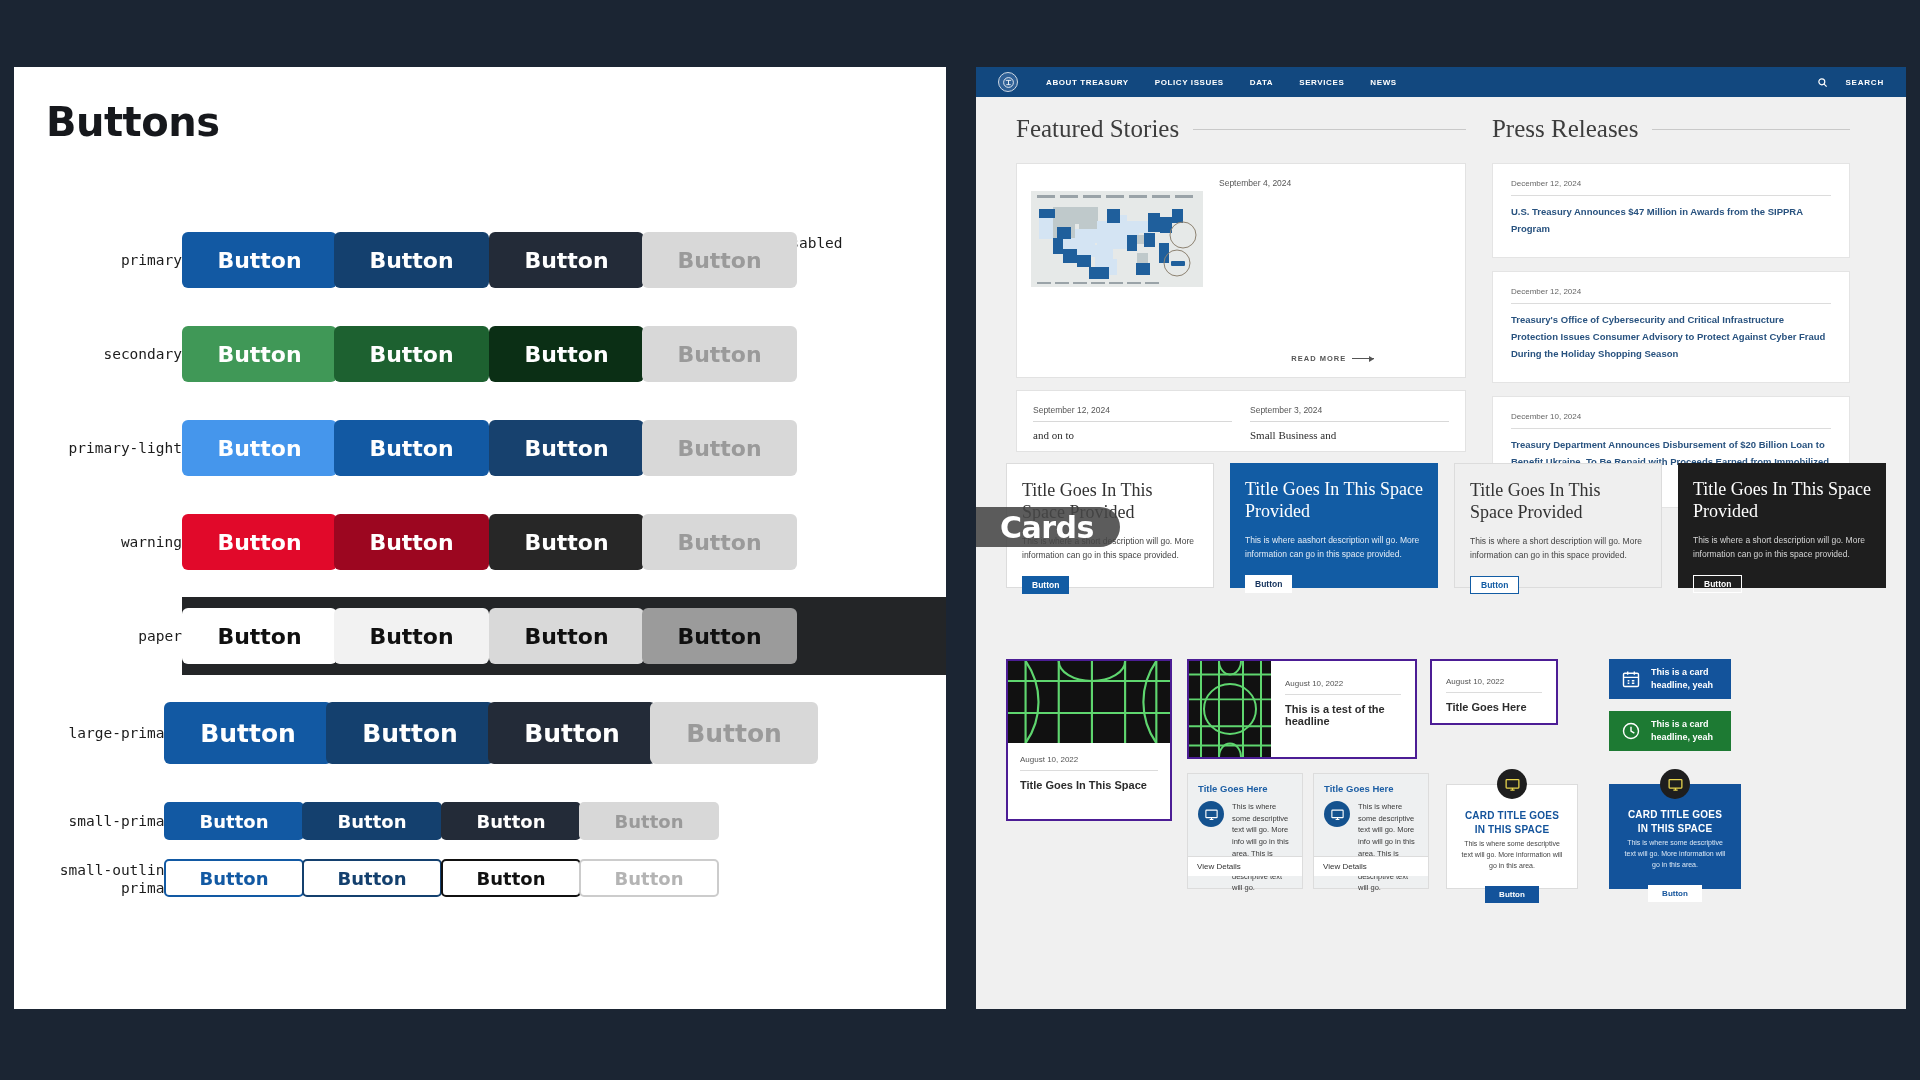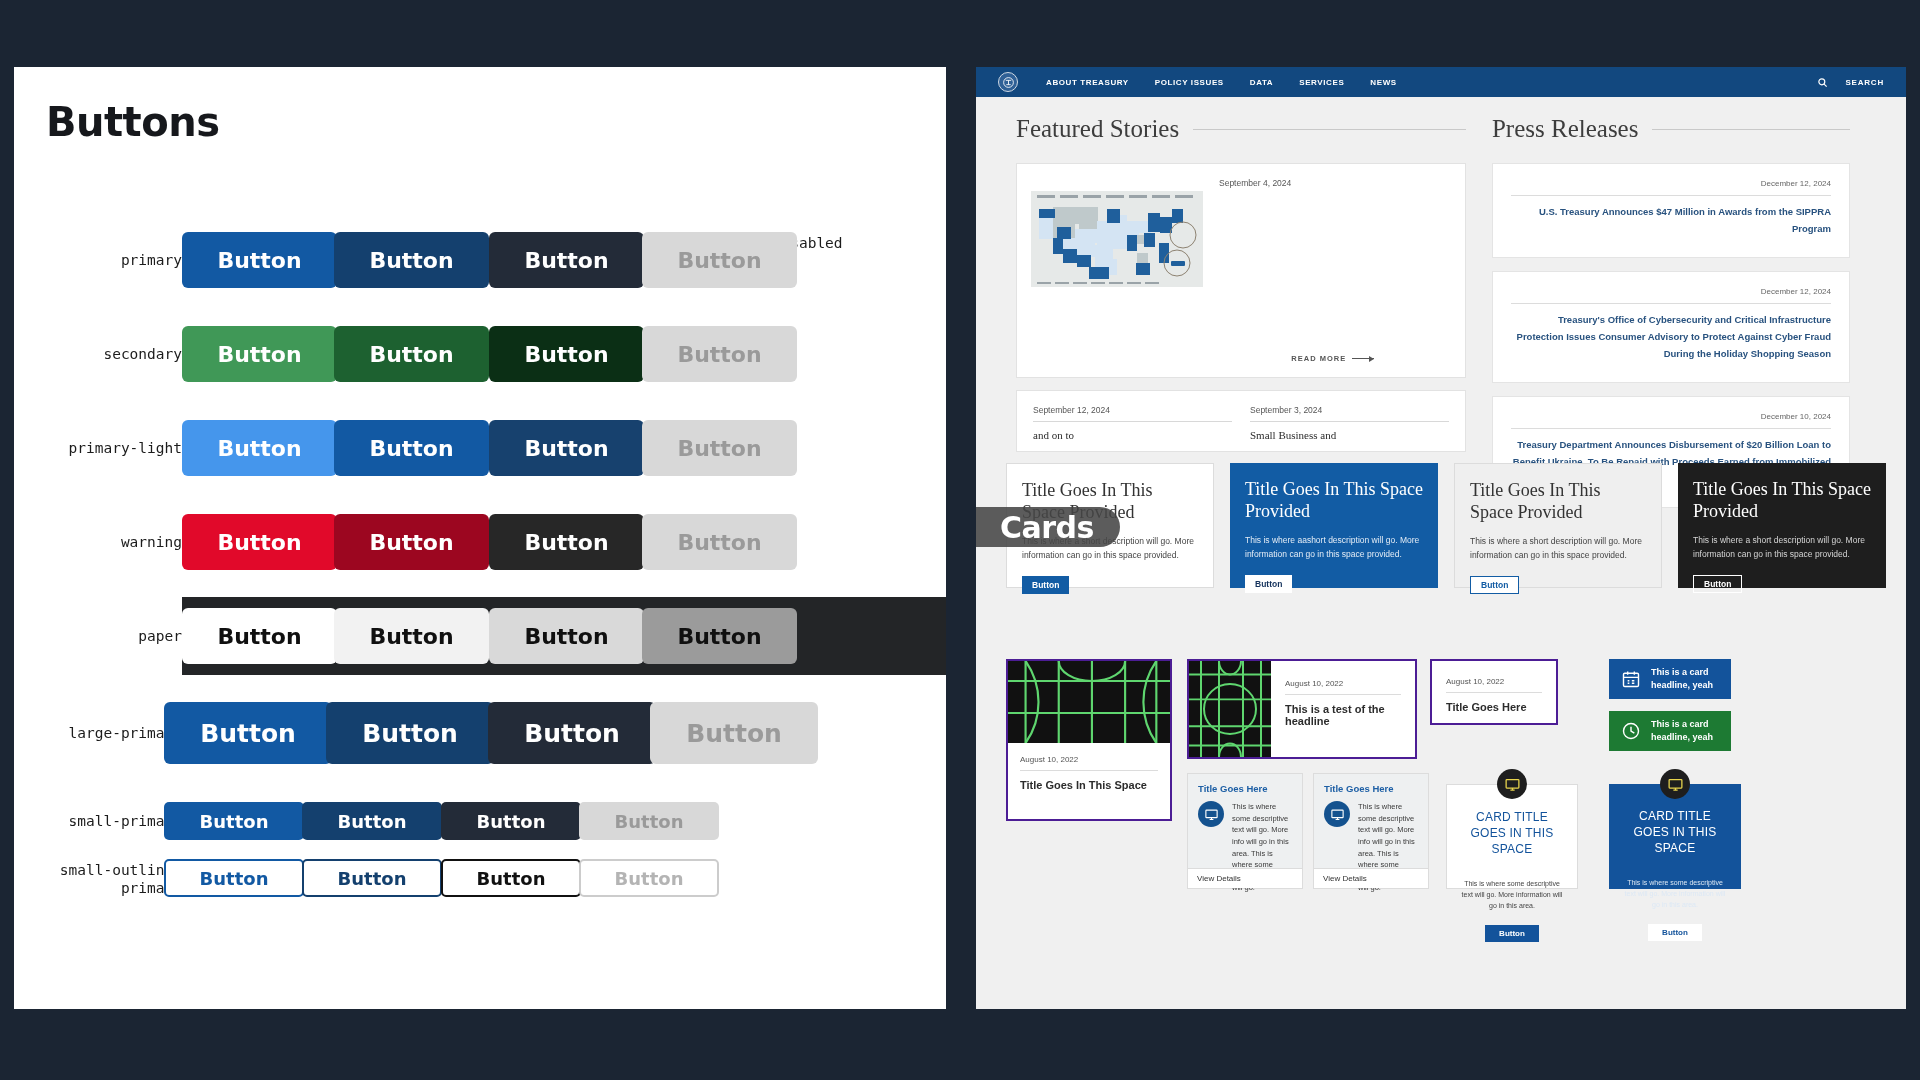--- a/index.html
+++ b/index.html
@@ -137,21 +137,21 @@
   .stub-col { flex: 1; }
   .stub-date { font-size: 8.5px; color: #555; padding-bottom: 6px; }
   .stub-hr { height: 1px; background: #d8d8d8; margin-bottom: 7px; }
   .stub-title {
     font-family: "Liberation Serif", serif;
     font-size: 11px; color: #2a2a2a;
   }
 
   .press-card {
     background: #fff; border: 1px solid #e4e4e4;
-    padding: 15px 18px 20px; margin-bottom: 13px; text-align: right;
+    padding: 15px 18px 20px; margin-bottom: 13px;
   }
   .press-date { font-size: 8px; color: #666; padding-bottom: 7px; }
   .press-hr { height: 1px; background: #dcdcdc; margin-bottom: 8px; }
   .press-title {
     font-size: 9.5px; line-height: 1.75; color: #28527f; font-weight: bold;
   }
 
   
   .cards-pill {
     position: absolute; left: 0px; top: 392px;
@@ -213,38 +213,38 @@
   .minicard { position: absolute; background: #eef0f1; border: 1px solid #dcdcdc; }
   .mc-title { font-size: 9.5px; font-weight: bold; color: #1d5fa5; margin-bottom: 7px; }
   .mc-row { display: flex; gap: 8px; }
   .mc-icon {
     width: 26px; height: 26px; border-radius: 50%; background: #14528f;
     flex: 0 0 auto; display: flex; align-items: center; justify-content: center;
   }
   .mc-icon svg { width: 15px; height: 15px; }
   .mc-desc { font-size: 7.5px; line-height: 1.55; color: #3a3a3a; }
   .mc-foot {
-    position: absolute; left: 0; right: 0; bottom: 0; height: 20px;
+    position: absolute; left: 0; right: 0; bottom: 12px; height: 20px;
     border-top: 1px solid #dcdcdc; background: #fff;
     display: flex; align-items: center; padding-left: 9px;
     font-size: 8px; color: #333;
   }
 
   .iconcard { position: absolute; text-align: center; }
   .iconcard .badge {
     width: 30px; height: 30px; border-radius: 50%;
     position: absolute; left: 50%; top: 0; transform: translate(-50%,0);
     display: flex; align-items: center; justify-content: center; z-index: 3;
   }
   .iconcard .badge svg { width: 17px; height: 17px; }
   .iconcard .box {
     position: absolute; left: 0; right: 0; top: 15px; bottom: 0;
     padding: 24px 14px 14px;
   }
-  .icc-title { font-size: 12px; font-weight: normal; line-height: 1.35; margin-bottom: 20px; letter-spacing: 0.2px;}
+  .icc-title { font-size: 10px; font-weight: bold; line-height: 1.35; margin-bottom: 2px; letter-spacing: 0.2px;}
   .icc-desc { font-size: 7px; line-height: 1.6; margin-bottom: 11px; }
   .icc-btn {
     display: inline-flex; align-items: center; justify-content: center;
     height: 17px; padding: 0 14px; font-size: 8px; font-weight: bold; cursor: pointer;
   }
 
   .stripcard {
     position: absolute; display: flex; align-items: center; gap: 10px;
     padding: 0 12px;
   }

